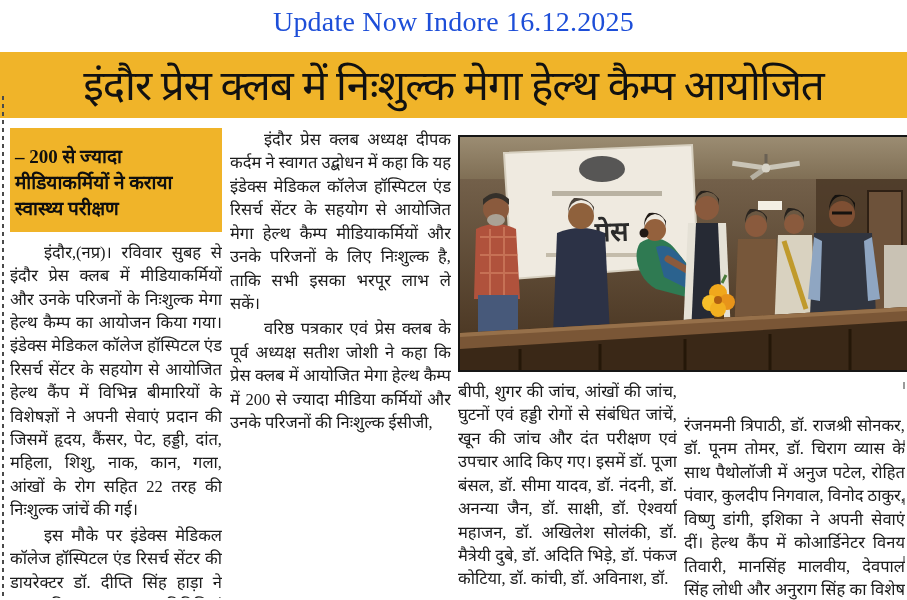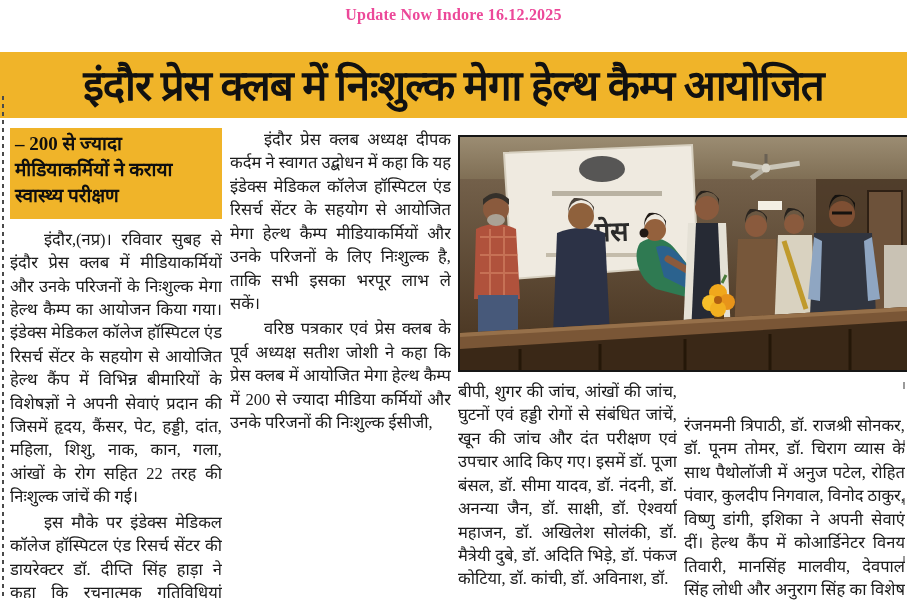--- a/index.html
+++ b/index.html
@@ -6,32 +6,32 @@
   body{
     width:907px;height:600px;
     background:#ffffff;
     font-family:"Liberation Serif","DejaVu Serif",serif;
     color:#1b1b1b;
     position:relative;
     overflow:hidden;
   }
   .masthead{
     position:absolute;top:6px;left:0;width:907px;
-    text-align:center;font-weight:bold;font-size:16px;
-    letter-spacing:.2px;color:#ec4899;
+    text-align:center;font-weight:normal;font-size:28px;
+    letter-spacing:.2px;color:#1d4ed8;
     font-family:"Liberation Serif",serif;
   }
   .headline-band{
     position:absolute;top:52px;left:0;width:907px;height:66px;
     background:#f0b429;
     display:flex;align-items:center;justify-content:center;
     overflow:hidden;
   }
   .headline-text{
-    font-size:42px;font-weight:bold;color:#111;
+    font-size:42px;font-weight:normal;color:#111;
     white-space:nowrap;letter-spacing:-1px;
     line-height:1;padding-top:2px;
   }
   .dotted-left{
     position:absolute;left:2px;top:96px;width:2px;height:504px;
     background:repeating-linear-gradient(to bottom,#4a4a4a 0 4px,transparent 4px 8px);
   }
   .dashed-right{
     position:absolute;right:2px;top:150px;width:2px;height:450px;
     background:repeating-linear-gradient(to bottom,#9a9a9a 0 7px,transparent 7px 58px);
@@ -42,21 +42,21 @@
   }
   .col p{margin:0 0 2px 0;}
   .col p.ind{text-indent:34px;}
   .col1{left:10px;top:128px;width:212px;height:470px;}
   .col2{left:230px;top:128px;width:221px;height:472px;}
   .col3{left:458px;top:380px;width:219px;height:222px;}
   .col4{left:684px;top:376px;width:221px;height:222px;margin-top:38px;}
   .subhead-box{
     background:#f0b429;
     font-weight:bold;font-size:19px;line-height:1.38;
-    padding:3px 5px 9px 5px;margin-bottom:9px;
+    padding:16px 5px 9px 5px;margin-bottom:9px;
     text-align:left;color:#0f0f0f;
   }
   .photo-frame{
     position:absolute;left:458px;top:135px;width:447px;height:233px;
     border:2px solid #161616;box-sizing:content-box;
     background:#4e3a27;
   }
   .photo-frame svg{display:block;}
 </style>
 </head>

